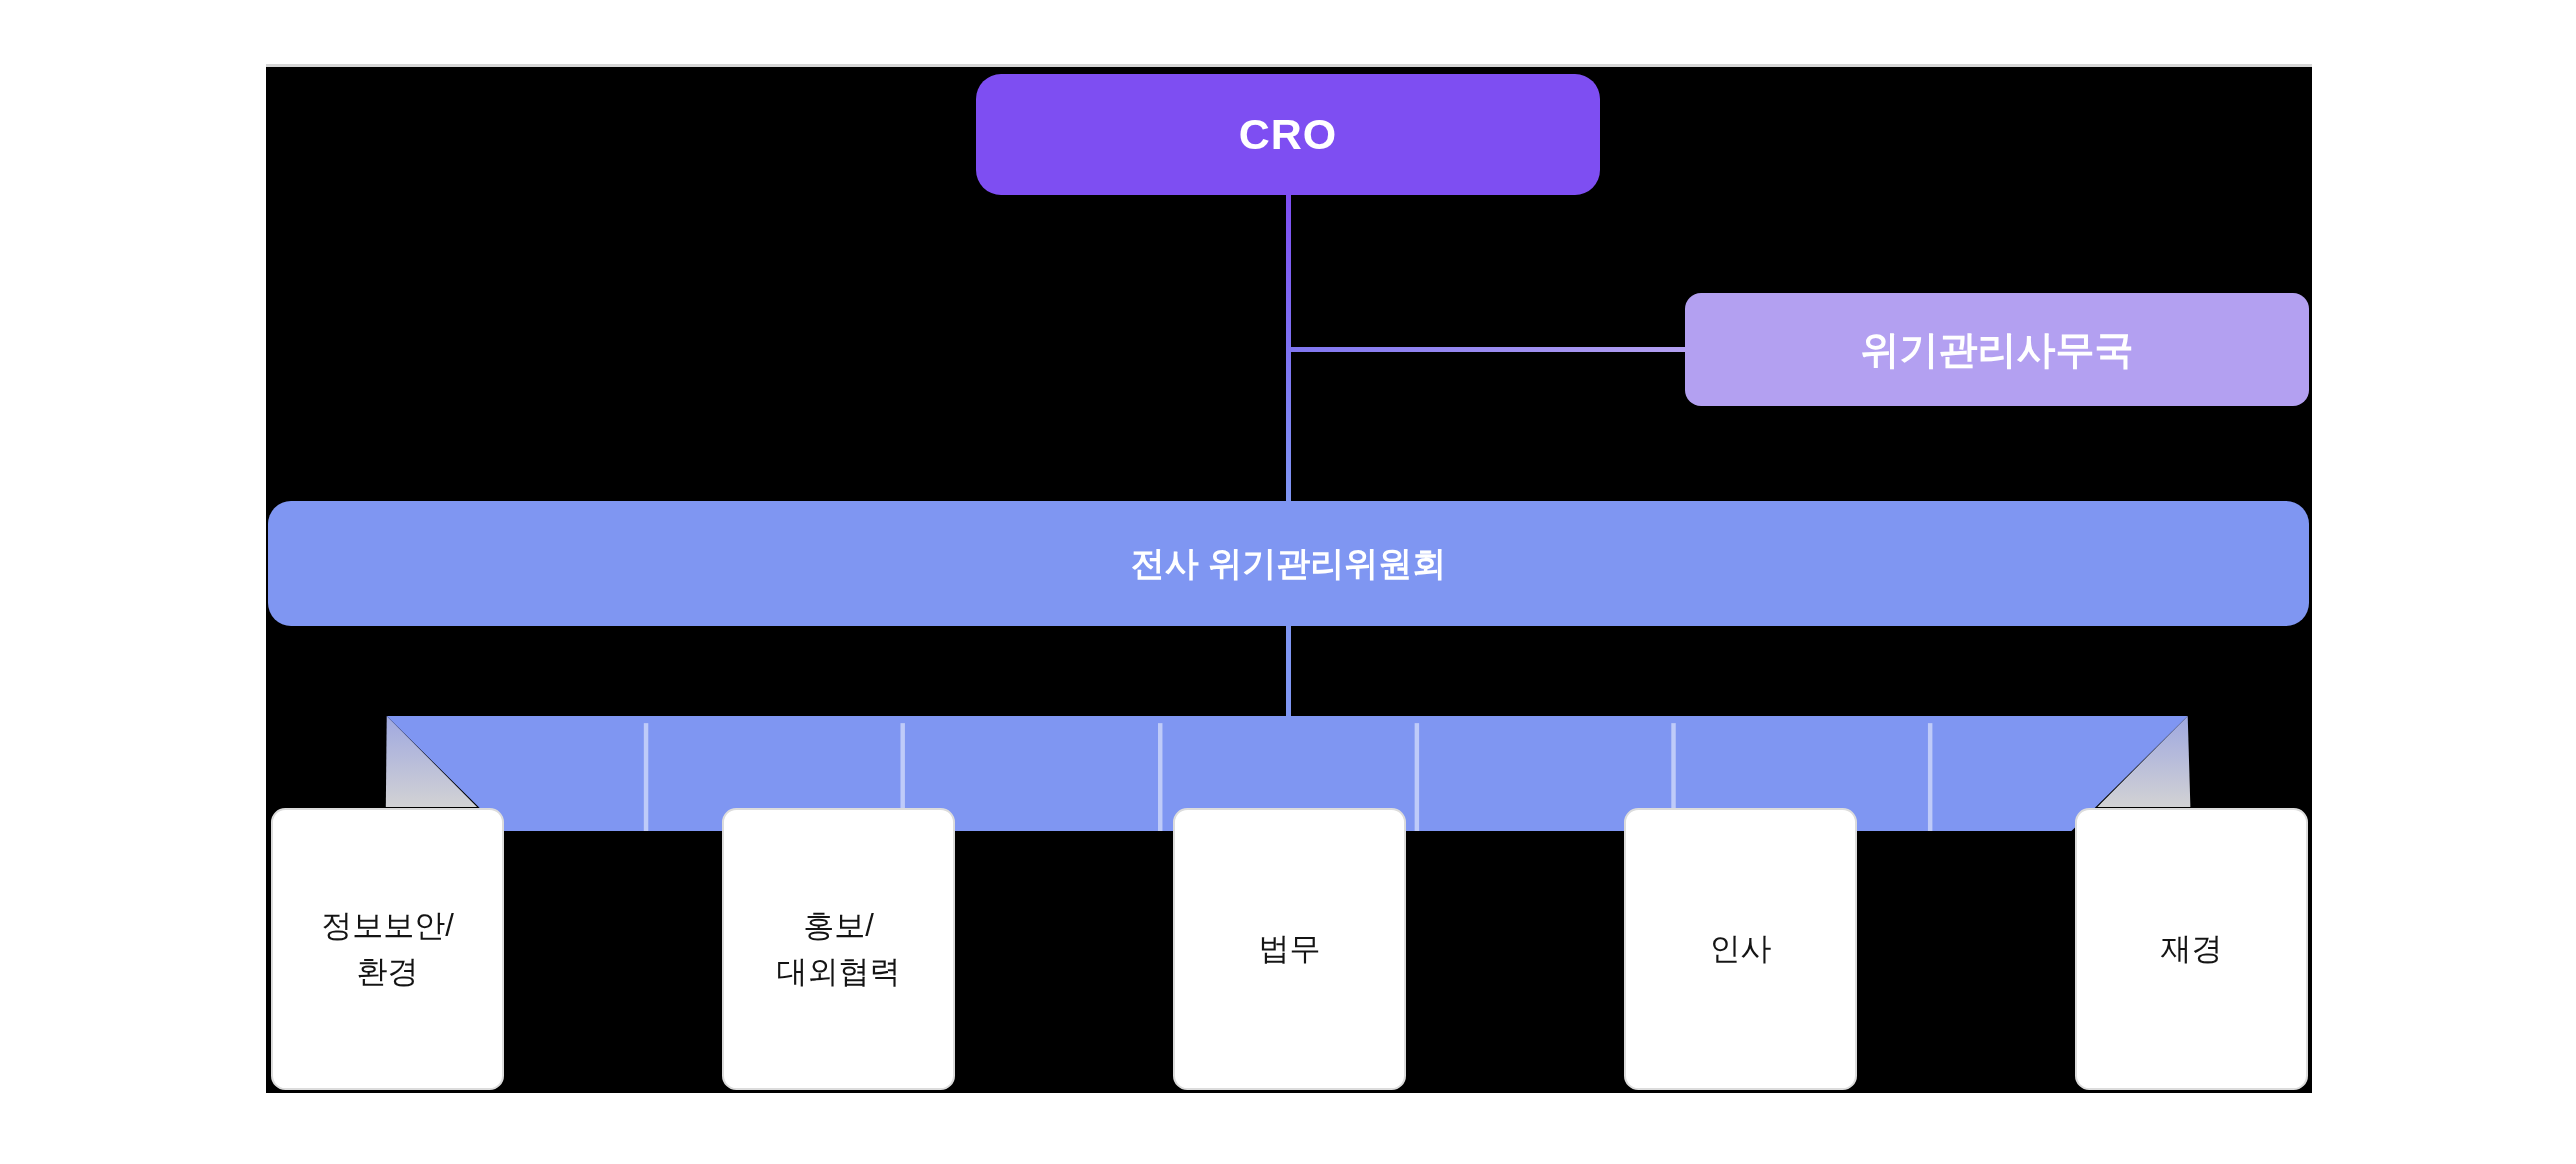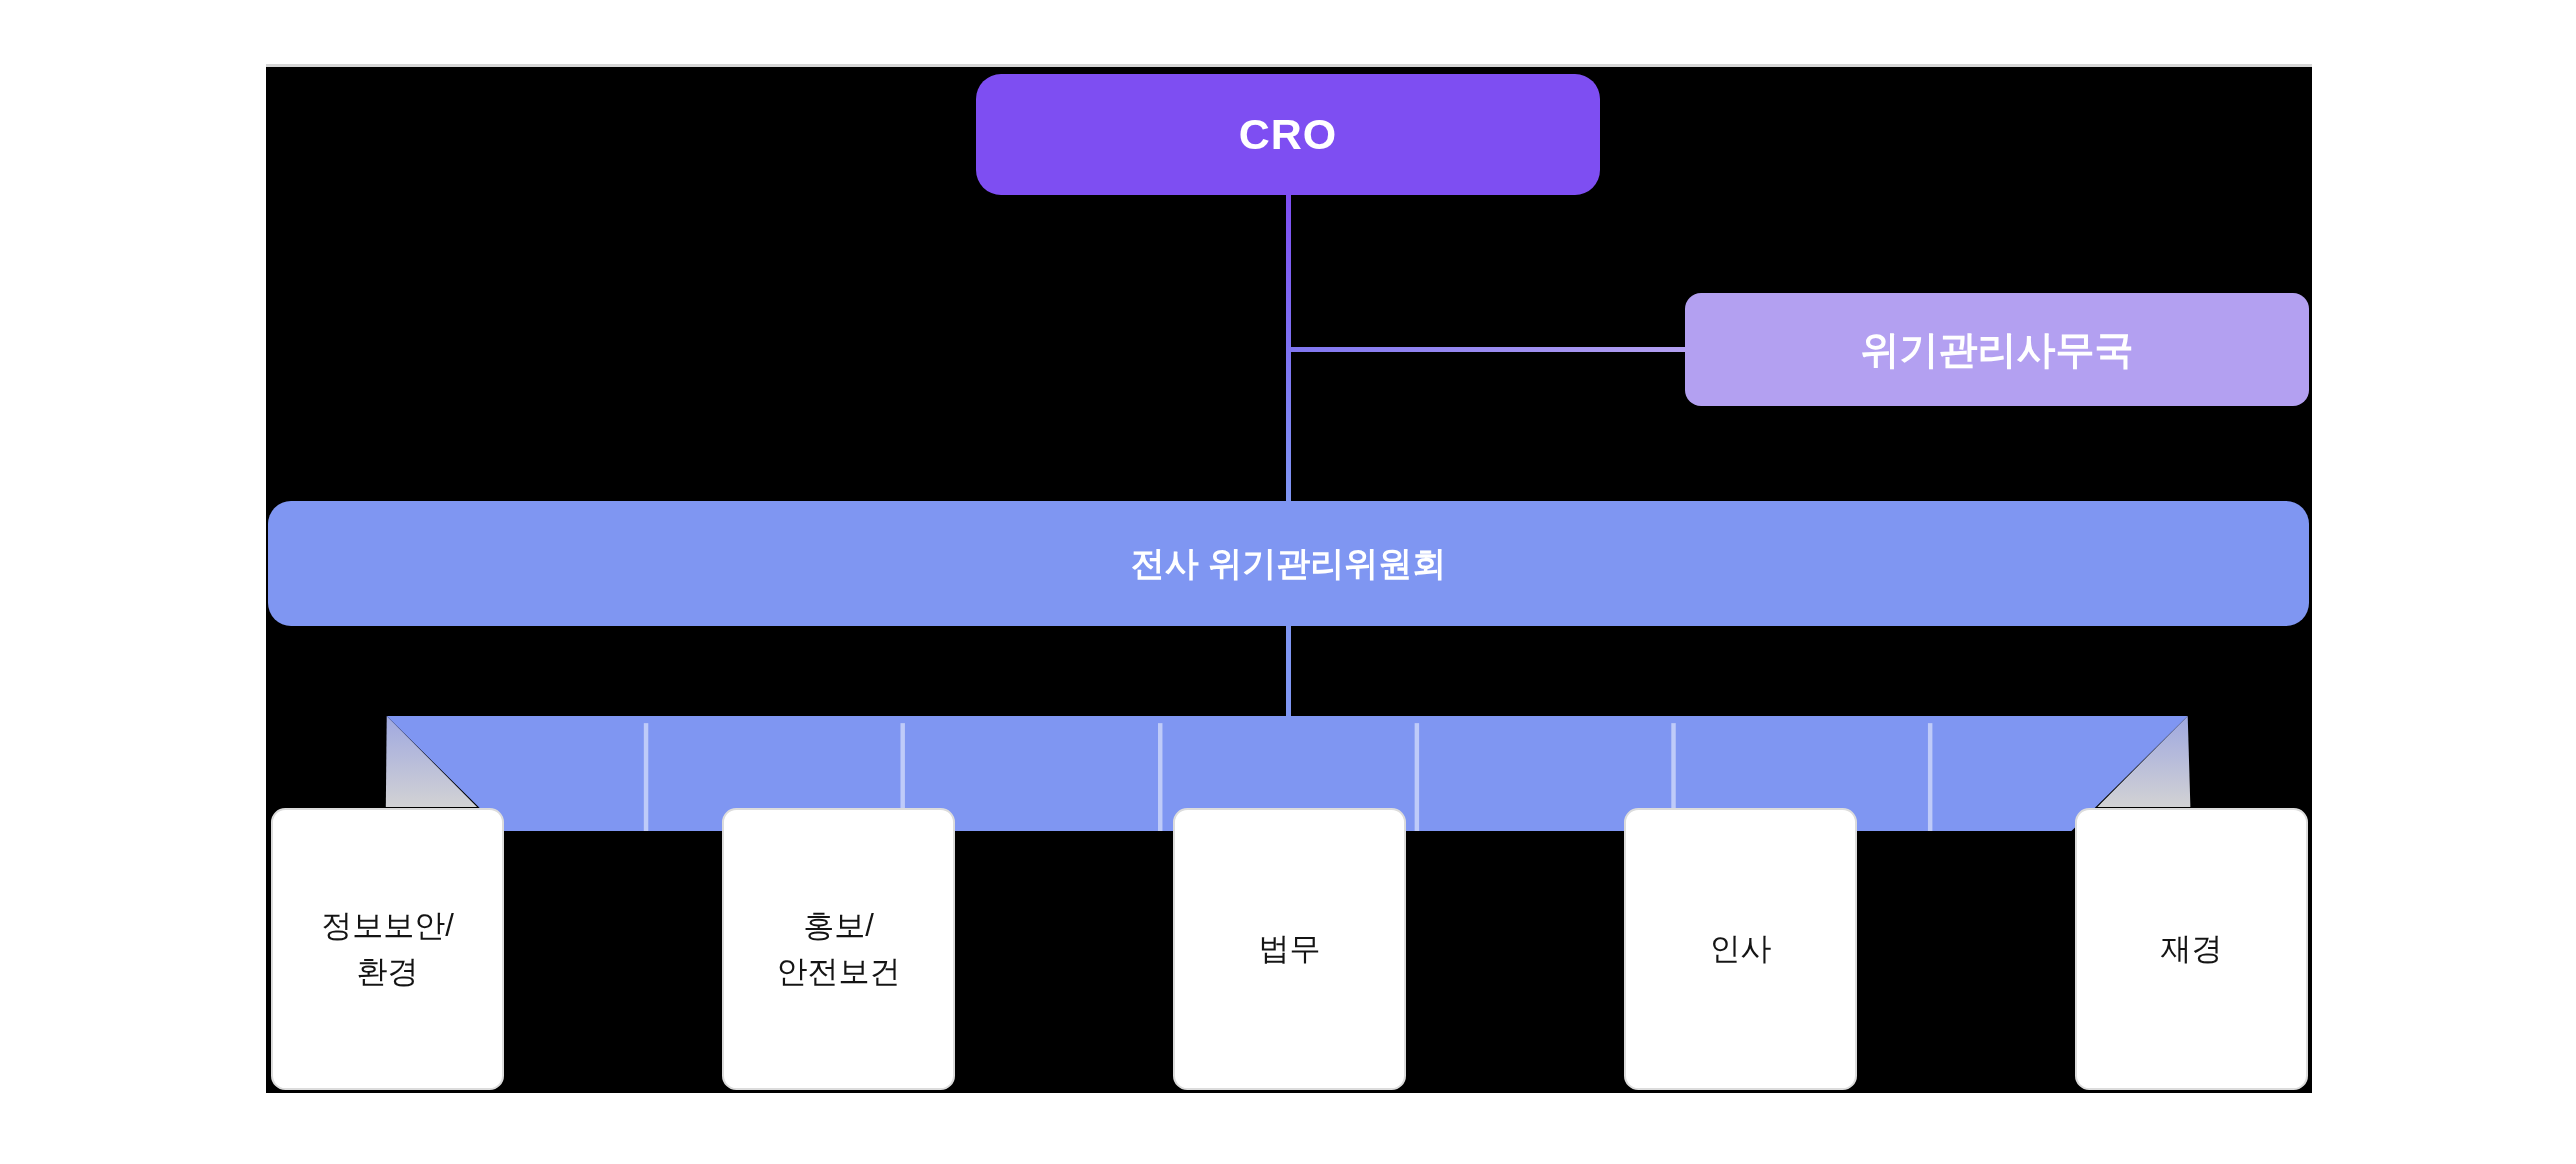--- a/index.html
+++ b/index.html
@@ -90,21 +90,21 @@
     </g>
   </svg>
 
   <div class="dept-row">
     <div class="dept-box">
       <span class="dept-label">정보보안/
 환경</span>
     </div>
     <div class="dept-box">
       <span class="dept-label">홍보/
-안전보건</span>
+대외협력</span>
     </div>
     <div class="dept-box">
       <span class="dept-label">법무</span>
     </div>
     <div class="dept-box">
       <span class="dept-label">인사</span>
     </div>
     <div class="dept-box">
       <span class="dept-label">재경</span>
     </div>

